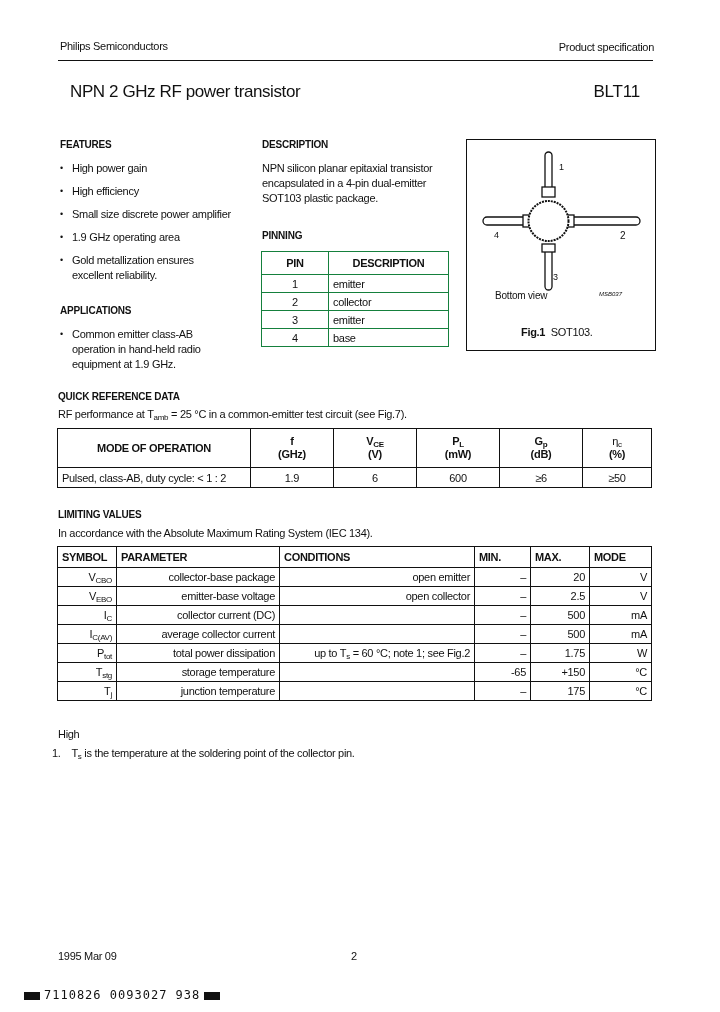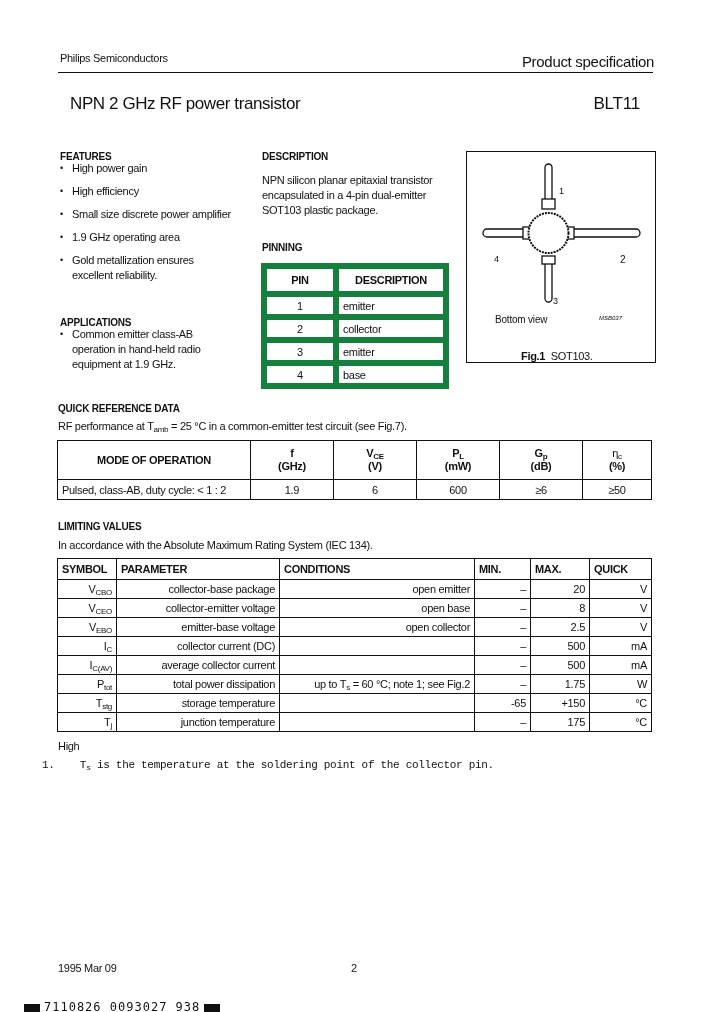--- a/index.html
+++ b/index.html
@@ -1,34 +1,34 @@
 <!DOCTYPE html>
 <html><head>
 <meta charset="utf-8">
 <style>
   html, body { margin: 0; padding: 0; background: #ffffff; }
   body { width: 720px; height: 1012px; position: relative; overflow: hidden;
          font-family: "Liberation Sans", sans-serif; color: #111; }
-  .abs { position: absolute; margin-top: 12px; }
+  .abs { position: absolute; }
   .hdr-left { left: 60px; top: 40px; font-size: 11px; letter-spacing: -0.3px; }
-  .hdr-right { right: 66px; top: 41px; font-size: 15px; letter-spacing: -0.3px; }
+  .hdr-right { right: 66px; top: 41px; font-size: 11px; letter-spacing: -0.3px; }
   .hdr-rule { left: 58px; top: 60px; width: 595px; height: 1px; background: #111; }
   .title { left: 70px; top: 82px; font-size: 17px; letter-spacing: -0.4px; }
   .partno { right: 80px; top: 82px; font-size: 17px; letter-spacing: -0.2px; }
 
   .h { font-weight: bold; font-size: 10px; letter-spacing: -0.2px; }
   .t { font-size: 11px; letter-spacing: -0.3px; line-height: 15px; }
 
   ul.bul { list-style: none; margin: 0; padding: 0; }
   ul.bul li { position: relative; padding-left: 12px; font-size: 11px; letter-spacing: -0.3px;
               line-height: 15px; margin-bottom: 8px; }
   ul.bul li::before { content: "\2022"; position: absolute; left: 0; top: 0; font-size: 9px; }
 
   table.pin { border-collapse: collapse; font-size: 11px; letter-spacing: -0.3px; }
-  table.pin th, table.pin td { border: 6px solid #15803d; height: 17px; padding: 0 4px; }
+  table.pin th, table.pin td { border: 1px solid #15803d; height: 17px; padding: 0 4px; }
   table.pin th { font-weight: bold; height: 22px; }
 
   .figbox { left: 466px; top: 139px; width: 188px; height: 210px; border: 1px solid #111; }
 
   table.qrd { border-collapse: collapse; font-size: 11px; letter-spacing: -0.3px; }
   table.qrd th, table.qrd td { border: 1px solid #111; text-align: center; }
   table.qrd th { font-weight: bold; height: 36px; line-height: 13px; }
   table.qrd td { height: 17px; }
 
   table.lim { border-collapse: collapse; font-size: 11px; letter-spacing: -0.3px; }
@@ -149,39 +149,31 @@
 <div class="abs h" style="left:58px; top:509px;">LIMITING VALUES</div>
 <div class="abs t" style="left:58px; top:526px;">In accordance with the Absolute Maximum Rating System (IEC 134).</div>
 <table class="abs lim" style="left:57px; top:546px; width:595px;">
   <tbody>
       <tr>
     <th style="width:50px;">SYMBOL</th>
     <th style="width:154px;">PARAMETER</th>
     <th style="width:186px;">CONDITIONS</th>
     <th style="width:47px;">MIN.</th>
     <th style="width:50px;">MAX.</th>
-    <th>QUICK</th>
+    <th>MODE</th>
   </tr>
   <tr>
     <td><span>V</span><sub>CBO</sub></td>
     <td>collector-base package</td>
     <td>open emitter</td>
     <td>–</td>
     <td>20</td>
     <td>V</td>
   </tr>
   <tr>
-    <td><span>V</span><sub>CEO</sub></td>
-    <td>collector-emitter voltage</td>
-    <td>open base</td>
-    <td>–</td>
-    <td>8</td>
-    <td>V</td>
-  </tr>
-  <tr>
     <td><span>V</span><sub>EBO</sub></td>
     <td>emitter-base voltage</td>
     <td>open collector</td>
     <td>–</td>
     <td>2.5</td>
     <td>V</td>
   </tr>
   <tr>
     <td><span>I</span><sub>C</sub></td>
     <td>collector current (DC)</td>
@@ -219,21 +211,21 @@
     <td>junction temperature</td>
     <td></td>
     <td>–</td>
     <td>175</td>
     <td>°C</td>
   </tr>
 </tbody>
   </table>
 
 <div class="abs t" style="left:58px; top:727px;">High</div>
-<div class="abs t" style="left:42px; top:746px;font-family:Liberation Mono, monospace;">
+<div class="abs t" style="left:52px; top:746px;">
   <span>1.</span>&nbsp;&nbsp;&nbsp;
   <span>T</span><sub>s</sub><span> is the temperature at the soldering point of the collector pin.</span>
 </div>
 
 <div class="abs" style="left:58px; top:950px; font-size:11px; letter-spacing:-0.3px;">1995 Mar 09</div>
 <div class="abs" style="left:351px; top:950px; font-size:11px;">2</div>
 <div class="abs barcode">
   <span class="blk"></span><span>7110826 0093027 938</span><span class="blk"></span>
 </div>
 

